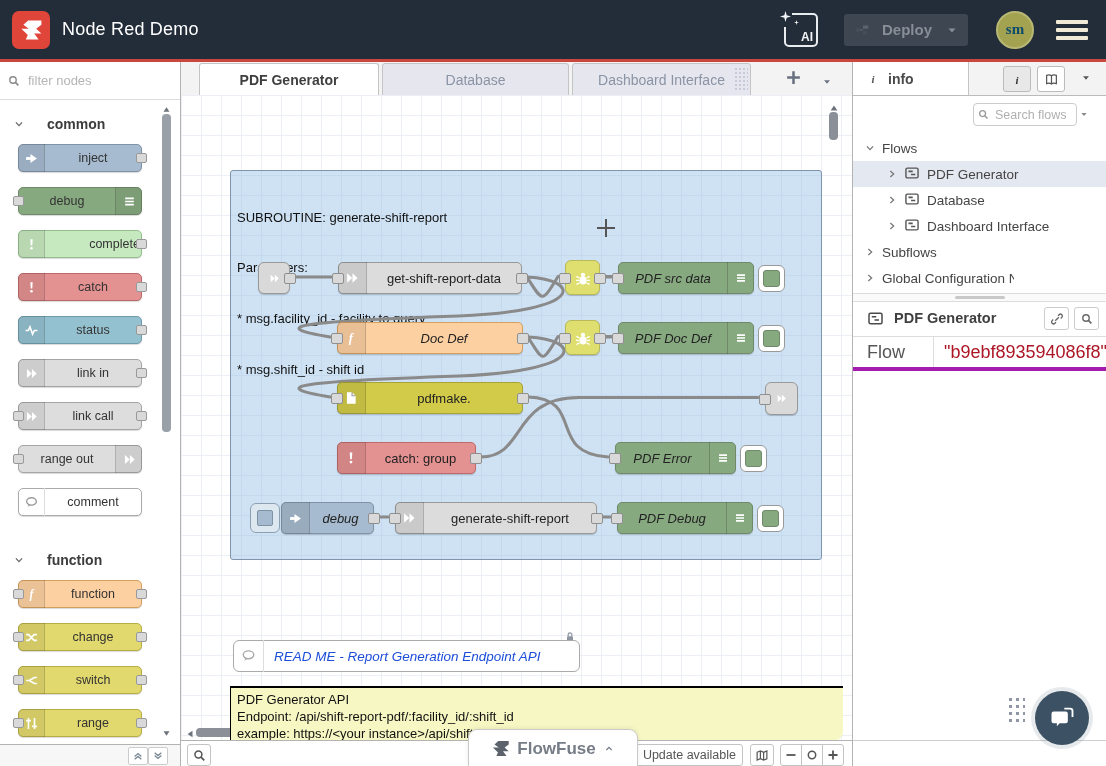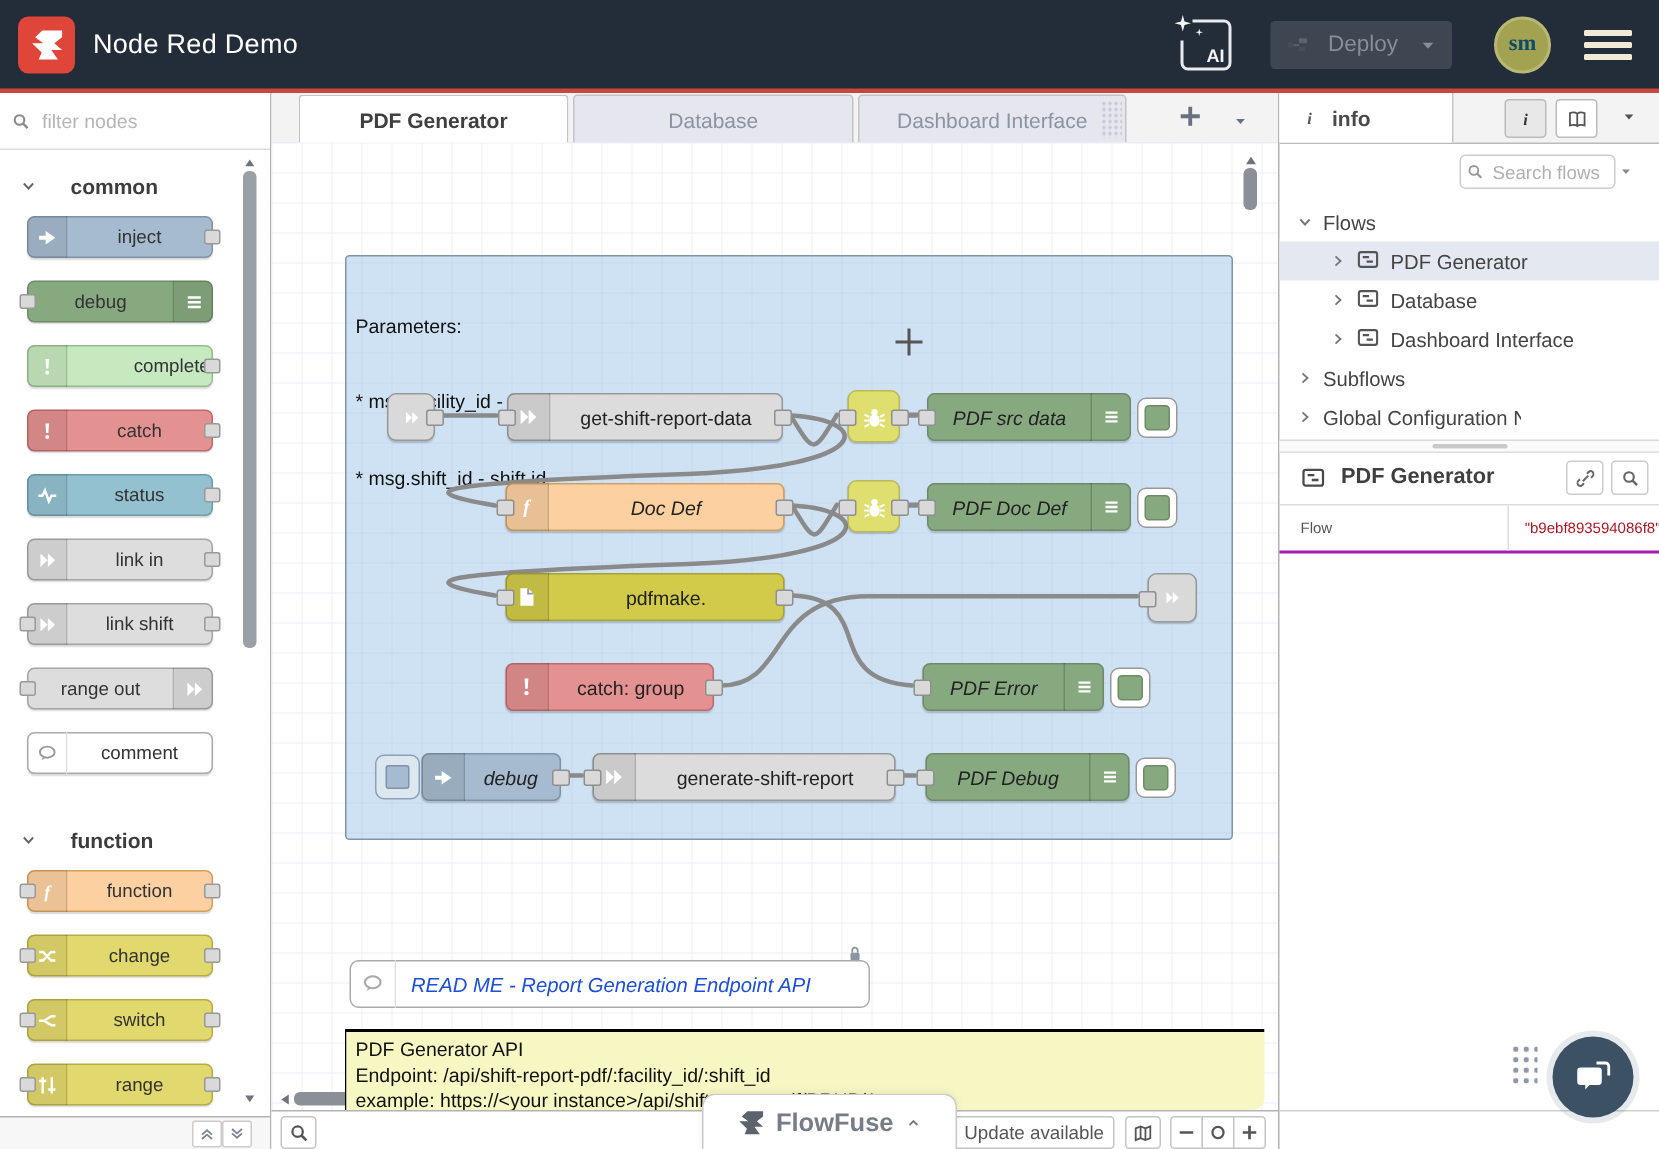--- a/index.html
+++ b/index.html
@@ -14,21 +14,21 @@
   #logo{width:38px;height:38px;margin-left:12px;border-radius:7px;background:#e0453a;
         display:flex;align-items:center;justify-content:center;}
   #app-title{color:#fff;font-size:18px;margin-left:12px;letter-spacing:.2px;}
   #hdr-right{margin-left:auto;display:flex;align-items:center;}
   #ai-btn{position:relative;width:30px;height:30px;border:2px solid #e9ecef;border-radius:5px;margin-right:26px;}
   #ai-btn .ai-txt{position:absolute;right:3px;bottom:1px;color:#f2f4f6;font-size:12px;font-weight:bold;}
   #ai-btn .spark{position:absolute;left:-7px;top:-8px;background:#232d39;padding:1px;color:#f2f4f6;}
   #ai-btn .spark2{position:absolute;left:8px;top:-4px;color:#f2f4f6;}
   #deploy-btn{height:32px;background:#3d4651;border-radius:3px;display:flex;align-items:center;
               padding:0 10px;margin-right:28px;color:#878e96;}
-  #deploy-btn .dlabel{font-size:15px;margin:0 14px 0 12px;}
+  #deploy-btn .dlabel{font-size:15px;margin:0 14px 0 12px;font-weight:bold;}
   #avatar{width:34px;height:34px;border-radius:50%;background:#a2a251;border:2px solid #b8b874;
           color:#0c4a6e;display:flex;align-items:center;justify-content:center;
           font-family:"Liberation Serif",serif;font-weight:bold;font-size:15px;margin-right:22px;}
   #menu-btn{width:32px;margin-right:18px;display:flex;flex-direction:column;gap:4px;}
   #menu-btn i{display:block;height:4px;border-radius:1px;background:#f0e9d6;}
 
   
   #palette{position:absolute;left:0;top:62px;width:180px;height:704px;background:#fff;
            border-right:1px solid #b3b3b3;}
   #p-search{height:37px;border-bottom:1px solid #ddd;display:flex;align-items:center;color:#999;}
@@ -148,21 +148,21 @@
   #s-divider{position:absolute;left:0;right:0;top:231px;height:7px;border-top:1px solid #ddd;
              border-bottom:1px solid #ddd;background:#fafafa;}
   #s-divider .grip{position:absolute;left:50%;top:2px;width:50px;height:3px;margin-left:-25px;
              background:#c9c9c9;border-radius:2px;}
   #panel-h{position:absolute;left:0;right:0;top:240px;height:32px;display:flex;align-items:center;
            gap:10px;padding-left:14px;font-size:14.5px;font-weight:bold;color:#3f3f3f;}
   #panel-h .pbtns{position:absolute;right:8px;top:5px;display:flex;gap:5px;}
   .pibtn{width:23px;height:21px;background:#fff;border:1px solid #ccc;border-radius:3px;
          display:flex;align-items:center;justify-content:center;color:#666;}
   #prop-table{position:absolute;left:0;right:0;top:274px;border-top:1px solid #ddd;}
-  #prop-row{display:flex;height:30px;border-bottom:2px solid #a21caf;font-size:10px;align-items:stretch;}
+  #prop-row{display:flex;height:30px;border-bottom:4px solid #a21caf;font-size:18px;align-items:stretch;}
   #prop-row .k{width:158px;display:flex;align-items:center;padding-left:14px;box-sizing:border-box;
          color:#555;border-right:1px solid #ddd;}
   #prop-row .v{flex:1;display:flex;align-items:center;padding-left:10px;color:#ad1625;}
   #grip-dots{position:absolute;left:154px;top:634px;width:18px;height:28px;
       background-image:radial-gradient(circle,#8f97a6 1.7px,transparent 2px);background-size:7px 7px;z-index:8;}
   #chat-btn{position:absolute;left:182px;top:629px;width:54px;height:54px;border-radius:50%;
       background:#3c5164;z-index:9;display:flex;align-items:center;justify-content:center;
       box-shadow:0 0 0 4px rgba(60,81,100,.12);color:#fff;}
   #s-bottomline{position:absolute;left:0;right:0;top:678px;height:0;border-top:1px solid #cfcfcf;}
 
@@ -308,21 +308,21 @@
         <span class="pport r"></span>
       </div>
       <div class="pnode" style="background: rgb(221, 221, 221); border-color: rgb(165, 165, 165);">
         <span class="itab left">
           <span class="ic">
             <svg width="13" height="13" viewBox="0 0 12 12" fill="currentColor">
               <path d="M1.8 1.9 6.2 6 1.8 10.1zM6.4 1.9 10.8 6 6.4 10.1z"></path>
             </svg>
           </span>
         </span>
-        <span class="lbl" style="padding-left:26px;">link shift</span>
+        <span class="lbl" style="padding-left:26px;">link call</span>
         <span class="pport l"></span>
         <span class="pport r"></span>
       </div>
       <div class="pnode" style="background: rgb(221, 221, 221); border-color: rgb(165, 165, 165);">
         <span class="itab right">
           <span class="ic">
             <svg width="13" height="13" viewBox="0 0 12 12" fill="currentColor">
               <path d="M1.8 1.9 6.2 6 1.8 10.1zM6.4 1.9 10.8 6 6.4 10.1z"></path>
             </svg>
           </span>
@@ -440,20 +440,21 @@
         </svg></div>
     <div class="tbbtn" style="left:640px;top:11px;">
       <svg width="12" height="10" viewBox="0 0 12 12" fill="#697180">
           <path d="M2.5 4h7L6 8z"></path>
         </svg></div>
   </div>
 
   <div id="canvas">
     <div id="group-rect" style="left: 49px; top: 75px; width: 590px; height: 388px; background: rgba(140, 185, 226, 0.42); border-color: rgb(126, 149, 172);"></div>
     <div id="group-label" style="left: 56px; top: 81px;">
+      <div>SUBROUTINE: generate-shift-report</div>
       <div>Parameters:</div>
       <div>* msg.facility_id - facility to query</div>
       <div>* msg.shift_id - shift id</div>
     </div>
     <svg id="wires" width="671" height="645">
         <path d="M114,182 C136,182 128,182 150,182" fill="none" stroke="#8a8a8a" stroke-width="3" stroke-linecap="round"></path>
         <path d="M346,182 C362,208 361,207.5 377,181.5" fill="none" stroke="#8a8a8a" stroke-width="3" stroke-linecap="round"></path>
         <path d="M346,182 C401,185 404,216 277.5,221 C104,227 91,232 149,242" fill="none" stroke="#8a8a8a" stroke-width="3" stroke-linecap="round"></path>
         <path d="M424,181.5 C446,181.5 408,182 430,182" fill="none" stroke="#8a8a8a" stroke-width="3" stroke-linecap="round"></path>
         <path d="M347,242 C363,268 361,267.5 377,241.5" fill="none" stroke="#8a8a8a" stroke-width="3" stroke-linecap="round"></path>

